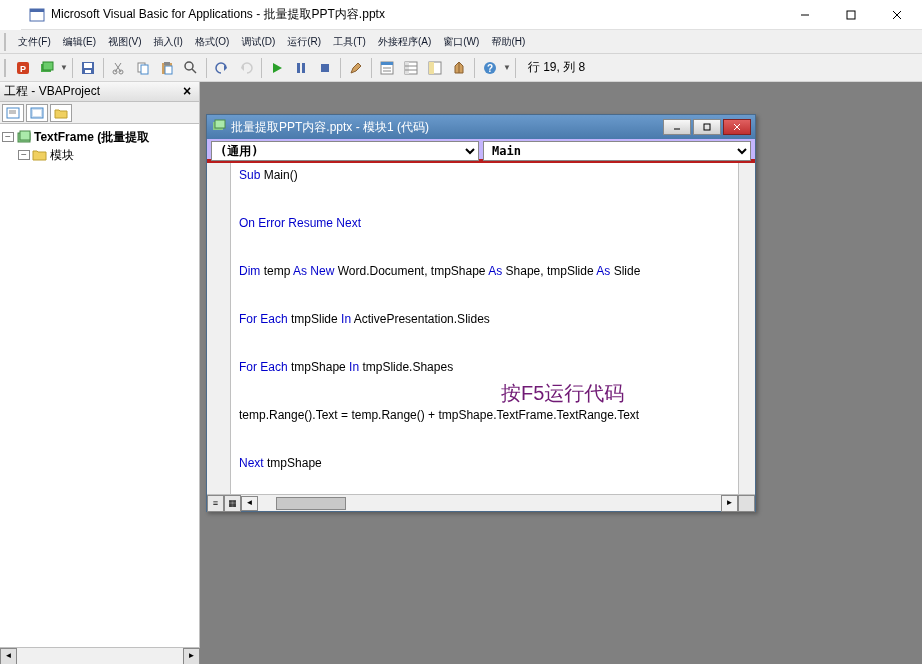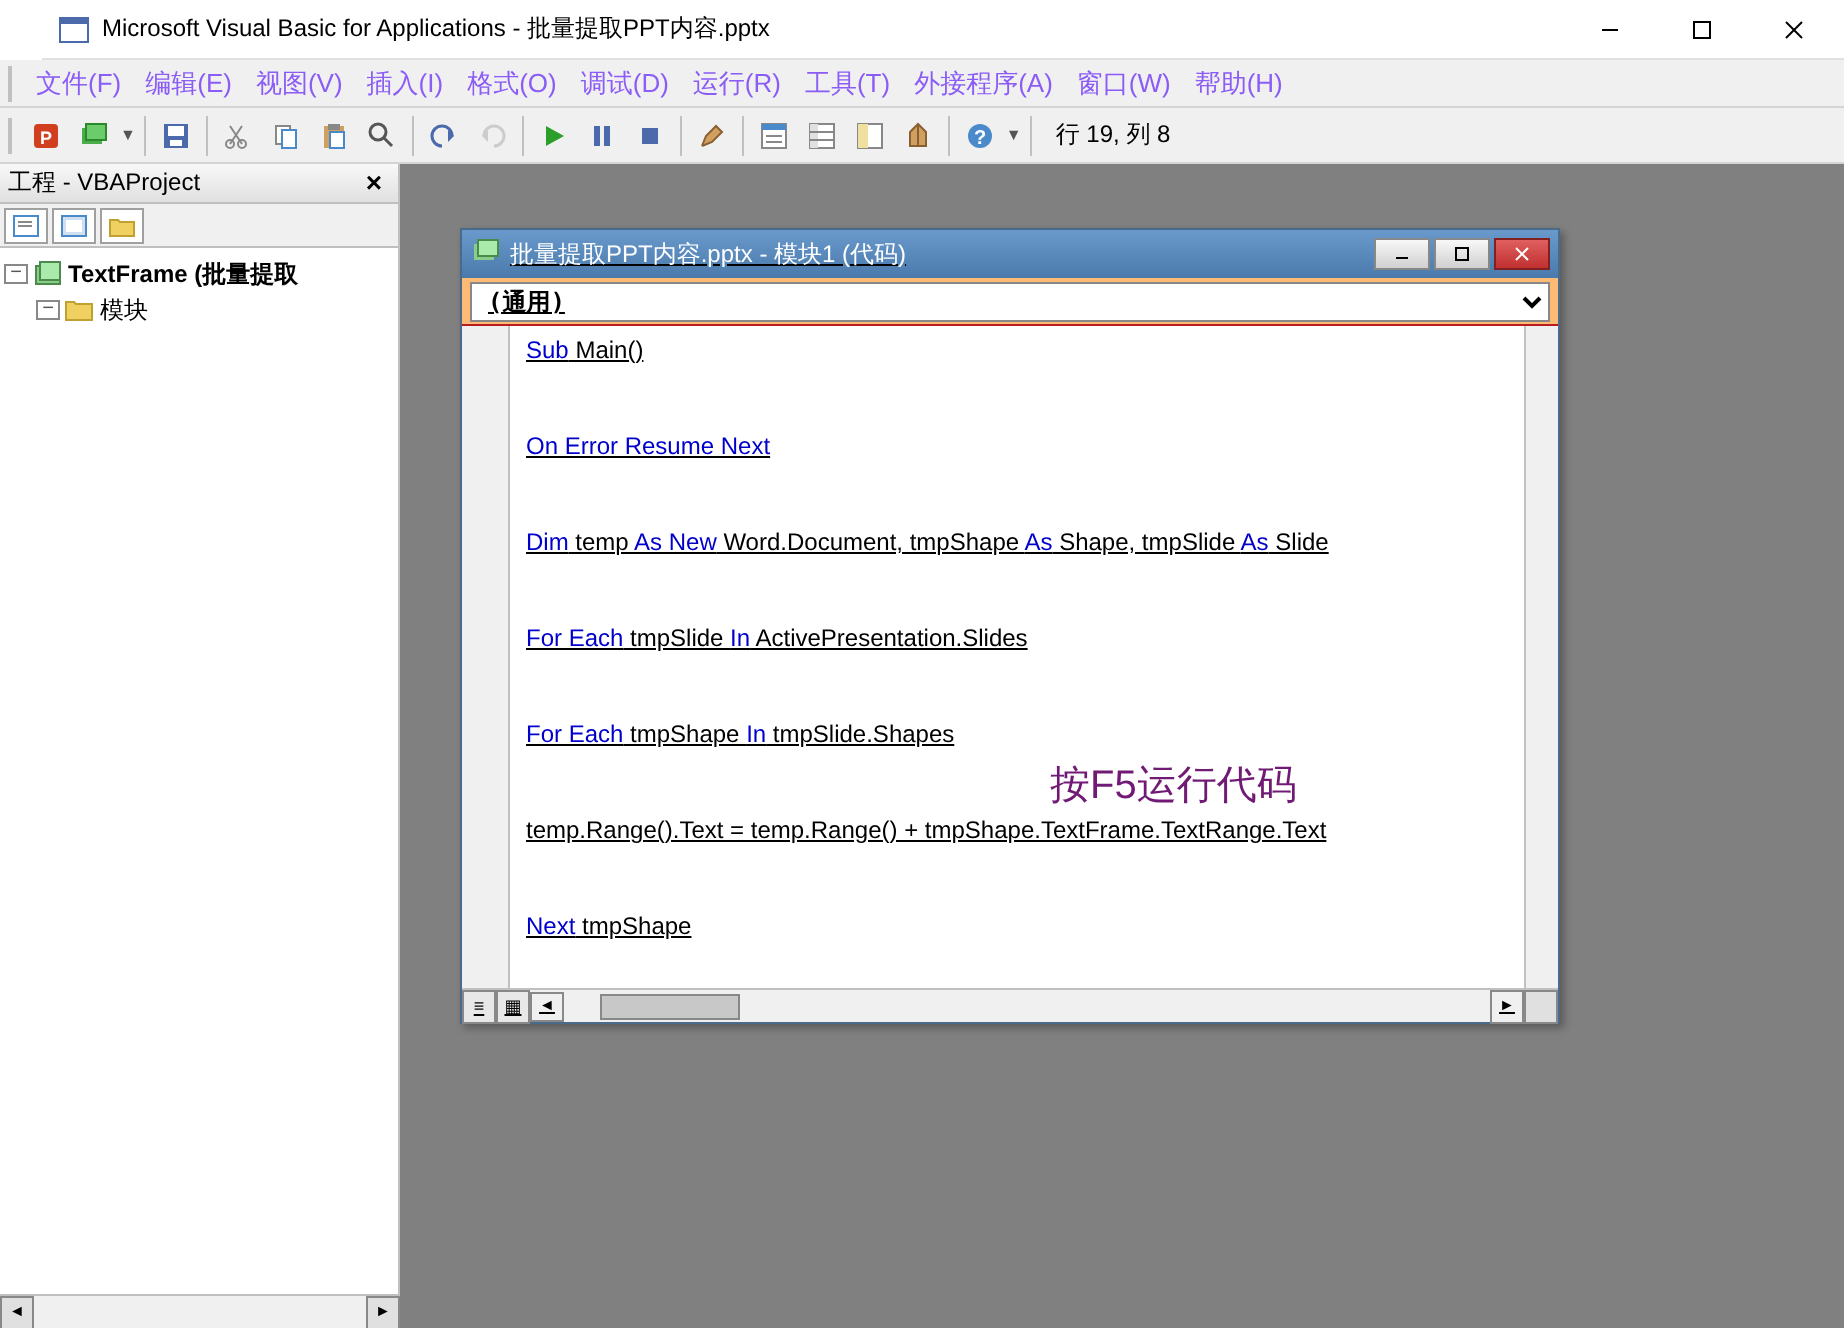--- a/index.html
+++ b/index.html
@@ -7,21 +7,21 @@
 
 
 .titlebar { height: 30px; background: #fff; display: flex; align-items: center; padding: 0 2px; border-bottom: 1px solid #e0e0e0; margin-left: 21px; }
 .titlebar .ico { width: 16px; height: 16px; margin: 0 6px; display: inline-flex; align-items: center; justify-content: center; }
 .titlebar .title { font-size: 12px; color: #000; flex: 1; }
 .winbtns { display: flex; }
 .winbtn { width: 46px; height: 30px; display: flex; align-items: center; justify-content: center; font-size: 10px; color: #000; }
 
 
 .menubar { height: 24px; background: #f0f0f0; display: flex; align-items: center; padding: 0 4px; border-bottom: 1px solid #d4d4d4; }
-.menuitem { padding: 2px 6px; font-size: 13px; color: #8b5cf6; cursor: default; }
+.menuitem { padding: 2px 6px; font-size: 10px; color: #0f172a; cursor: default; }
 
 
 .toolbar { height: 28px; background: #f0f0f0; display: flex; align-items: center; padding: 0 4px; gap: 2px; border-bottom: 1px solid #d4d4d4; }
 .tbtn { width: 22px; height: 22px; display: flex; align-items: center; justify-content: center; border: 1px solid transparent; }
 .tsep { width: 1px; height: 20px; background: #c0c0c0; margin: 0 2px; }
 .tstatus { font-size: 12px; color: #000; margin-left: 8px; }
 
 
 .mainarea { display: flex; height: calc(664px - 30px - 24px - 28px); position: relative; border-radius: 15px; }
 
@@ -33,28 +33,28 @@
 .projtools .pbtn { width: 22px; height: 18px; border: 1px solid #a0a0a0; background: #fff; display: flex; align-items: center; justify-content: center; }
 .tree { flex: 1; background: #fff; font-size: 12px; padding: 4px 2px; overflow: auto; }
 .treerow { display: flex; align-items: center; height: 18px; white-space: nowrap; }
 .treerow .exp { width: 12px; text-align: center; font-size: 10px; color: #555; border: 1px solid #888; height: 10px; line-height: 8px; margin-right: 2px; background: #fff; }
 .treerow .tico { width: 16px; height: 16px; margin-right: 2px; display: inline-flex; align-items: center; justify-content: center; }
 .treerow .tlabel { font-size: 12px; }
 .tlabel.bold { font-weight: bold; }
 
 
 .mdiarea { flex: 1; background: #808080; position: relative; }
-.codewin { position: absolute; left: 30px; top: 32px; width: 550px; height: 398px; background: #fff; border: 1px solid #4a6a8a; box-shadow: 2px 2px 4px rgba(0,0,0,.3); display: flex; flex-direction: column; text-decoration: underline; }
+.codewin { position: absolute; left: 6px; top: 32px; width: 550px; height: 398px; background: #fff; border: 1px solid #4a6a8a; box-shadow: 2px 2px 4px rgba(0,0,0,.3); display: flex; flex-direction: column; }
 .codewin .cwhead { height: 24px; background: linear-gradient(#6a9acc, #4a7aac); display: flex; align-items: center; padding: 0 4px; color: #fff; font-size: 12px; }
 .cwhead .cwico { width: 16px; height: 16px; margin-right: 4px; }
 .cwhead .cwtitle { flex: 1; }
 .cwbtns { display: flex; gap: 2px; }
 .cwbtn { width: 28px; height: 16px; background: linear-gradient(#f8f8f8,#d0d0d0); border: 1px solid #888; display: flex; align-items: center; justify-content: center; font-size: 9px; }
 .cwbtn.red { background: linear-gradient(#e06060,#c03030); color: #fff; border-color: #802020; }
-.cwdrops { height: 24px; display: flex; padding: 2px 4px; gap: 4px; border-bottom: 1px solid #b91c1c; background: #fdba74; }
+.cwdrops { height: 24px; display: flex; padding: 2px 4px; gap: 4px; border-bottom: 4px solid #b91c1c; background: #c4b5fd; }
 .cwdrop { flex: 1; height: 20px; border: 1px solid #888; background: #fff; font-size: 12px; padding: 0 4px; font-family: "SimSun", monospace; font-weight: bold; }
 .codebody { flex: 1; display: flex; overflow: hidden; }
 .codemargin { width: 24px; background: #f0f0f0; border-right: 1px solid #c0c0c0; }
 .codetext { flex: 1; padding: 0 8px; font-family: "SimSun", Consolas, monospace; font-size: 12px; line-height: 24px; white-space: pre; position: relative; overflow: hidden; }
 .codescroll { width: 17px; background: #f0f0f0; border-left: 1px solid #c0c0c0; }
 .kw { color: #0000cc; }
 .codebottom { height: 17px; display: flex; background: #f0f0f0; border-top: 1px solid #c0c0c0; }
 .codebottom .viewbtn { width: 17px; height: 17px; border: 1px solid #888; background: #e8e8e8; font-size: 9px; text-align: center; line-height: 14px; }
 .codebottom .hscroll { flex: 1; background: #f0f0f0; display: flex; align-items: center; }
 .codebottom .hthumb { width: 70px; height: 13px; background: #c8c8c8; border: 1px solid #888; margin-left: 18px; }
@@ -319,20 +319,21 @@
           <div class="cwbtn red">
               <svg width="8" height="8">
                 <line x1="1" y1="1" x2="7" y2="7" stroke="#fff"></line>
                 <line x1="7" y1="1" x2="1" y2="7" stroke="#fff"></line>
               </svg>
             </div>
         </div>
       </div>
       <div class="cwdrops">
         <select class="cwdrop"><option>(通用)</option></select>
+        <select class="cwdrop"><option>Main</option></select>
       </div>
       <div class="codebody">
         <div class="codemargin"></div>
         <div class="codetext"><span class="kw">Sub</span><span> Main()</span>
 
 <span class="kw">On Error Resume Next</span>
 
 <span class="kw">Dim</span><span> temp </span><span class="kw">As New</span><span> Word.Document, tmpShape </span><span class="kw">As</span><span> Shape, tmpSlide </span><span class="kw">As</span><span> Slide</span>
 
 <span class="kw">For Each</span><span> tmpSlide </span><span class="kw">In</span><span> ActivePresentation.Slides</span>

